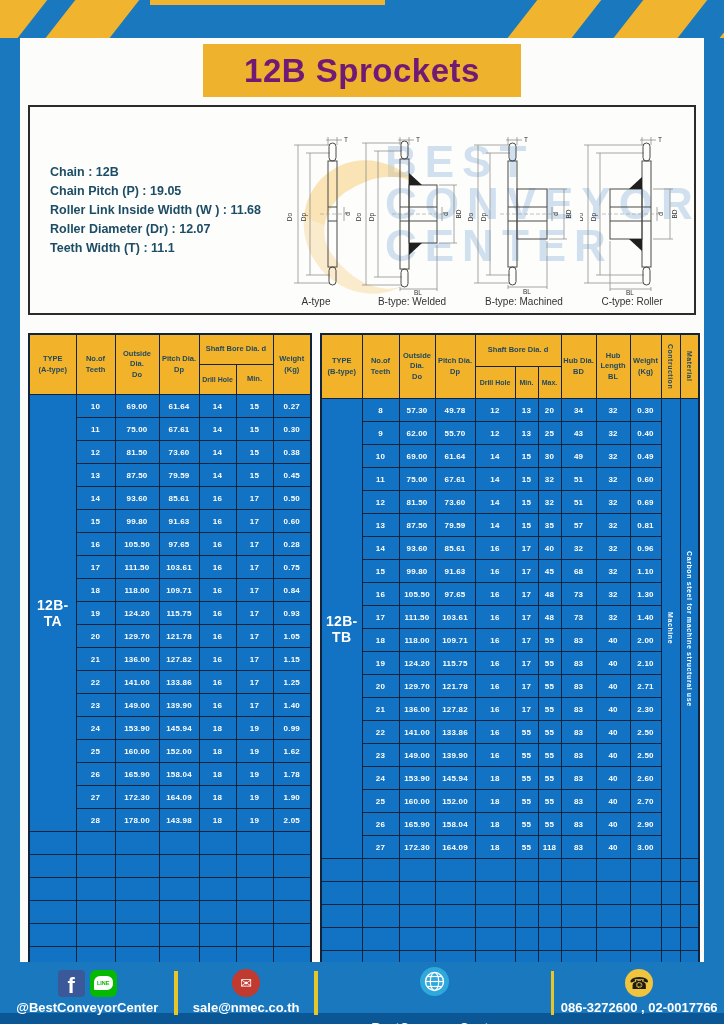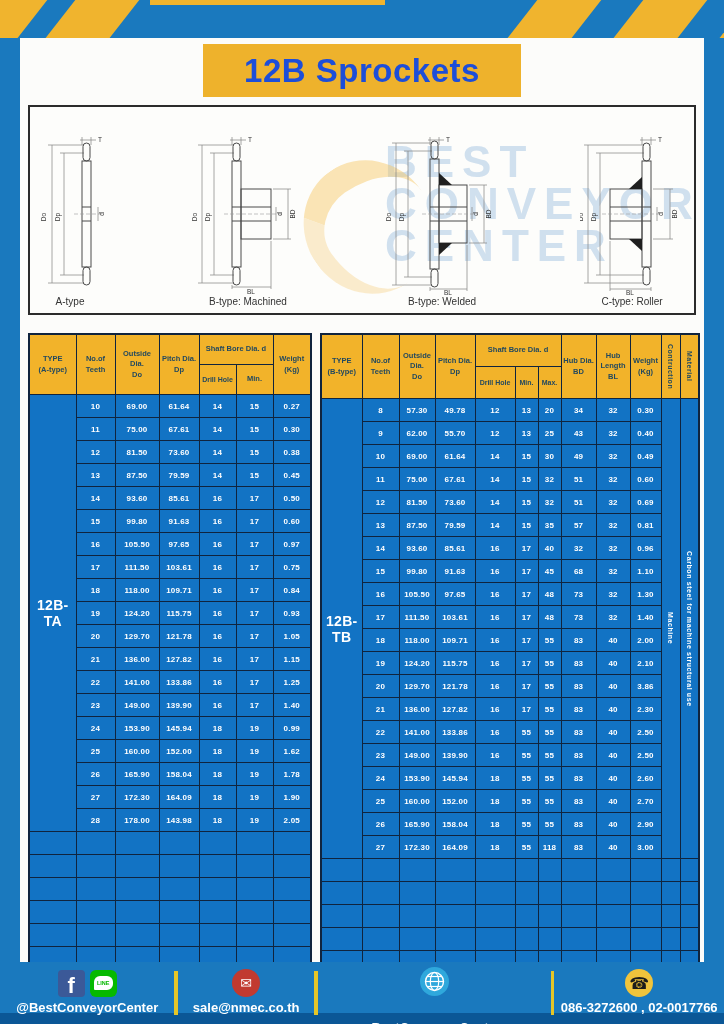--- a/index.html
+++ b/index.html
@@ -15,21 +15,21 @@
   .top-thin{position:absolute;top:0;left:150px;width:235px;height:5px;background:#F0B42E;}
   
   .page{
     position:absolute;left:20px;top:38px;width:684px;height:924px;
     background:#FCFCFA;
   }
   .banner{
     margin:6px auto 0 auto;width:318px;height:53px;background:#EEB22C;
     display:flex;align-items:center;justify-content:center;
   }
-  .banner h1{margin:0;font-size:33px;color:#1d4ed8;letter-spacing:.5px;}
+  .banner h1{margin:0;font-size:33px;color:#701a75;letter-spacing:.5px;}
   
   .specbox{
     position:relative;margin:8px 8px 0 8px;height:206px;border:2px solid #2B2B2B;
     background:#FDFDFB;display:flex;overflow:hidden;
   }
   .watermark{position:absolute;left:285px;top:34px;display:flex;pointer-events:none;}
   .wm-bird{position:absolute;left:-10px;top:18px;width:110px;height:110px;
     border-top:26px solid rgba(245,197,96,.45);border-left:18px solid rgba(245,197,96,.30);
     border-radius:50%;transform:rotate(-35deg);}
   .wm-text{margin-left:70px;}
@@ -102,20 +102,27 @@
   <div class="specbox">
     <div class="watermark">
       <div class="wm-bird"></div>
       <div class="wm-text">
         <div>BEST</div>
         <div>CONVEYOR</div>
         <div>CENTER</div>
       </div>
     </div>
 
+    <div class="spec-left">
+      <div class="spec-line">Chain  :  12B</div>
+      <div class="spec-line">Chain Pitch (P)  :  19.05</div>
+      <div class="spec-line">Roller Link Inside Width (W ) : 11.68</div>
+      <div class="spec-line">Roller Diameter (Dr)  : 12.07</div>
+      <div class="spec-line">Teeth Width (T)  :  11.1</div>
+    </div>
 
     <div class="dwg-row">
 
       <div class="dwg">
         <svg width="80" height="162" viewBox="0 0 80 162">
           <line class="dim" x1="50" y1="7" x2="66" y2="7"></line>
             <line class="dim" x1="52" y1="4" x2="52" y2="12"></line>
             <line class="dim" x1="61" y1="4" x2="61" y2="12"></line>
           <text x="68" y="9">T</text>
           <line class="dim" x1="18" y1="12" x2="54" y2="12"></line>
@@ -129,55 +136,20 @@
           <rect x="53" y="10" width="7" height="18" rx="3.5"></rect>
           <rect x="52" y="28" width="9" height="106"></rect>
           <rect x="53" y="134" width="7" height="18" rx="3.5"></rect>
           <line x1="52" y1="74" x2="61" y2="74"></line>
             <line x1="52" y1="88" x2="61" y2="88"></line>
           <line class="dash" x1="44" y1="81" x2="74" y2="81"></line>
           <line class="dim" x1="68" y1="74" x2="68" y2="88"></line>
           <text transform="rotate(-90 74 81)" x="74" y="81" text-anchor="middle">d</text>
         </svg>
         <div class="dwg-label">A-type</div>
-      </div>
-
-      <div class="dwg">
-        <svg width="112" height="162" viewBox="0 0 112 162">
-          <line class="dim" x1="38" y1="7" x2="54" y2="7"></line>
-            <line class="dim" x1="40" y1="4" x2="40" y2="12"></line>
-            <line class="dim" x1="49" y1="4" x2="49" y2="12"></line>
-          <text x="56" y="9">T</text>
-          <line class="dim" x1="6" y1="12" x2="42" y2="12"></line>
-            <line class="dim" x1="6" y1="150" x2="42" y2="150"></line>
-          <line class="dim" x1="10" y1="12" x2="10" y2="150"></line>
-          <text transform="rotate(-90 5 84)" x="5" y="84" text-anchor="middle">Do</text>
-          <line class="dim" x1="18" y1="20" x2="42" y2="20"></line>
-            <line class="dim" x1="18" y1="142" x2="42" y2="142"></line>
-          <line class="dim" x1="22" y1="20" x2="22" y2="142"></line>
-          <text transform="rotate(-90 18 84)" x="18" y="84" text-anchor="middle">Dp</text>
-          <rect x="41" y="10" width="7" height="18" rx="3.5"></rect>
-          <rect x="40" y="28" width="9" height="106"></rect>
-          <rect x="41" y="134" width="7" height="18" rx="3.5"></rect>
-          <rect x="49" y="56" width="30" height="50"></rect>
-          <line x1="40" y1="74" x2="79" y2="74"></line>
-            <line x1="40" y1="88" x2="79" y2="88"></line>
-          <line class="dash" x1="32" y1="81" x2="90" y2="81"></line>
-          <line class="dim" x1="84" y1="74" x2="84" y2="88"></line>
-          <text transform="rotate(-90 90 81)" x="90" y="81" text-anchor="middle">d</text>
-          <line class="dim" x1="96" y1="56" x2="96" y2="106"></line>
-            <line class="dim" x1="81" y1="56" x2="99" y2="56"></line>
-            <line class="dim" x1="81" y1="106" x2="99" y2="106"></line>
-          <text transform="rotate(-90 103 81)" x="103" y="81" text-anchor="middle">BD</text>
-          <line class="dim" x1="40" y1="152" x2="40" y2="156"></line>
-            <line class="dim" x1="79" y1="108" x2="79" y2="156"></line>
-          <line class="dim" x1="40" y1="154" x2="79" y2="154"></line>
-          <text x="59" y="161" text-anchor="middle">BL</text>
-        </svg>
-        <div class="dwg-label">B-type: Machined</div>
       </div>
 
       <div class="dwg">
         <svg width="112" height="162" viewBox="0 0 112 162">
           <line class="dim" x1="42" y1="7" x2="58" y2="7"></line>
             <line class="dim" x1="44" y1="4" x2="44" y2="12"></line>
             <line class="dim" x1="53" y1="4" x2="53" y2="12"></line>
           <text x="60" y="9">T</text>
           <line class="dim" x1="6" y1="10" x2="46" y2="10"></line>
             <line class="dim" x1="6" y1="152" x2="46" y2="152"></line>
@@ -201,20 +173,55 @@
           <line class="dim" x1="98" y1="52" x2="98" y2="110"></line>
             <line class="dim" x1="83" y1="52" x2="101" y2="52"></line>
             <line class="dim" x1="83" y1="110" x2="101" y2="110"></line>
           <text transform="rotate(-90 105 81)" x="105" y="81" text-anchor="middle">BD</text>
           <line class="dim" x1="44" y1="154" x2="44" y2="158"></line>
             <line class="dim" x1="81" y1="112" x2="81" y2="158"></line>
           <line class="dim" x1="44" y1="156" x2="81" y2="156"></line>
           <text x="62" y="162" text-anchor="middle">BL</text>
         </svg>
         <div class="dwg-label">B-type: Welded</div>
+      </div>
+
+      <div class="dwg">
+        <svg width="112" height="162" viewBox="0 0 112 162">
+          <line class="dim" x1="38" y1="7" x2="54" y2="7"></line>
+            <line class="dim" x1="40" y1="4" x2="40" y2="12"></line>
+            <line class="dim" x1="49" y1="4" x2="49" y2="12"></line>
+          <text x="56" y="9">T</text>
+          <line class="dim" x1="6" y1="12" x2="42" y2="12"></line>
+            <line class="dim" x1="6" y1="150" x2="42" y2="150"></line>
+          <line class="dim" x1="10" y1="12" x2="10" y2="150"></line>
+          <text transform="rotate(-90 5 84)" x="5" y="84" text-anchor="middle">Do</text>
+          <line class="dim" x1="18" y1="20" x2="42" y2="20"></line>
+            <line class="dim" x1="18" y1="142" x2="42" y2="142"></line>
+          <line class="dim" x1="22" y1="20" x2="22" y2="142"></line>
+          <text transform="rotate(-90 18 84)" x="18" y="84" text-anchor="middle">Dp</text>
+          <rect x="41" y="10" width="7" height="18" rx="3.5"></rect>
+          <rect x="40" y="28" width="9" height="106"></rect>
+          <rect x="41" y="134" width="7" height="18" rx="3.5"></rect>
+          <rect x="49" y="56" width="30" height="50"></rect>
+          <line x1="40" y1="74" x2="79" y2="74"></line>
+            <line x1="40" y1="88" x2="79" y2="88"></line>
+          <line class="dash" x1="32" y1="81" x2="90" y2="81"></line>
+          <line class="dim" x1="84" y1="74" x2="84" y2="88"></line>
+          <text transform="rotate(-90 90 81)" x="90" y="81" text-anchor="middle">d</text>
+          <line class="dim" x1="96" y1="56" x2="96" y2="106"></line>
+            <line class="dim" x1="81" y1="56" x2="99" y2="56"></line>
+            <line class="dim" x1="81" y1="106" x2="99" y2="106"></line>
+          <text transform="rotate(-90 103 81)" x="103" y="81" text-anchor="middle">BD</text>
+          <line class="dim" x1="40" y1="152" x2="40" y2="156"></line>
+            <line class="dim" x1="79" y1="108" x2="79" y2="156"></line>
+          <line class="dim" x1="40" y1="154" x2="79" y2="154"></line>
+          <text x="59" y="161" text-anchor="middle">BL</text>
+        </svg>
+        <div class="dwg-label">B-type: Machined</div>
       </div>
 
       <div class="dwg">
         <svg width="104" height="162" viewBox="0 0 104 162">
           <line class="dim" x1="60" y1="7" x2="76" y2="7"></line>
             <line class="dim" x1="62" y1="4" x2="62" y2="12"></line>
             <line class="dim" x1="71" y1="4" x2="71" y2="12"></line>
           <text x="78" y="9">T</text>
           <line class="dim" x1="4" y1="12" x2="64" y2="12"></line>
             <line class="dim" x1="4" y1="150" x2="64" y2="150"></line>
@@ -329,21 +336,21 @@
             <td>16</td>
             <td>17</td>
             <td>0.60</td>
           </tr>
           <tr>
             <td>16</td>
             <td>105.50</td>
             <td>97.65</td>
             <td>16</td>
             <td>17</td>
-            <td>0.97</td>
+            <td>0.28</td>
           </tr>
           <tr>
             <td>17</td>
             <td>111.50</td>
             <td>103.61</td>
             <td>16</td>
             <td>17</td>
             <td>0.75</td>
           </tr>
           <tr>
@@ -672,21 +679,21 @@
           </tr>
           <tr>
             <td>20</td>
             <td>129.70</td>
             <td>121.78</td>
             <td>16</td>
             <td>17</td>
             <td>55</td>
             <td>83</td>
             <td>40</td>
-            <td>3.86</td>
+            <td>2.71</td>
           </tr>
           <tr>
             <td>21</td>
             <td>136.00</td>
             <td>127.82</td>
             <td>16</td>
             <td>17</td>
             <td>55</td>
             <td>83</td>
             <td>40</td>

